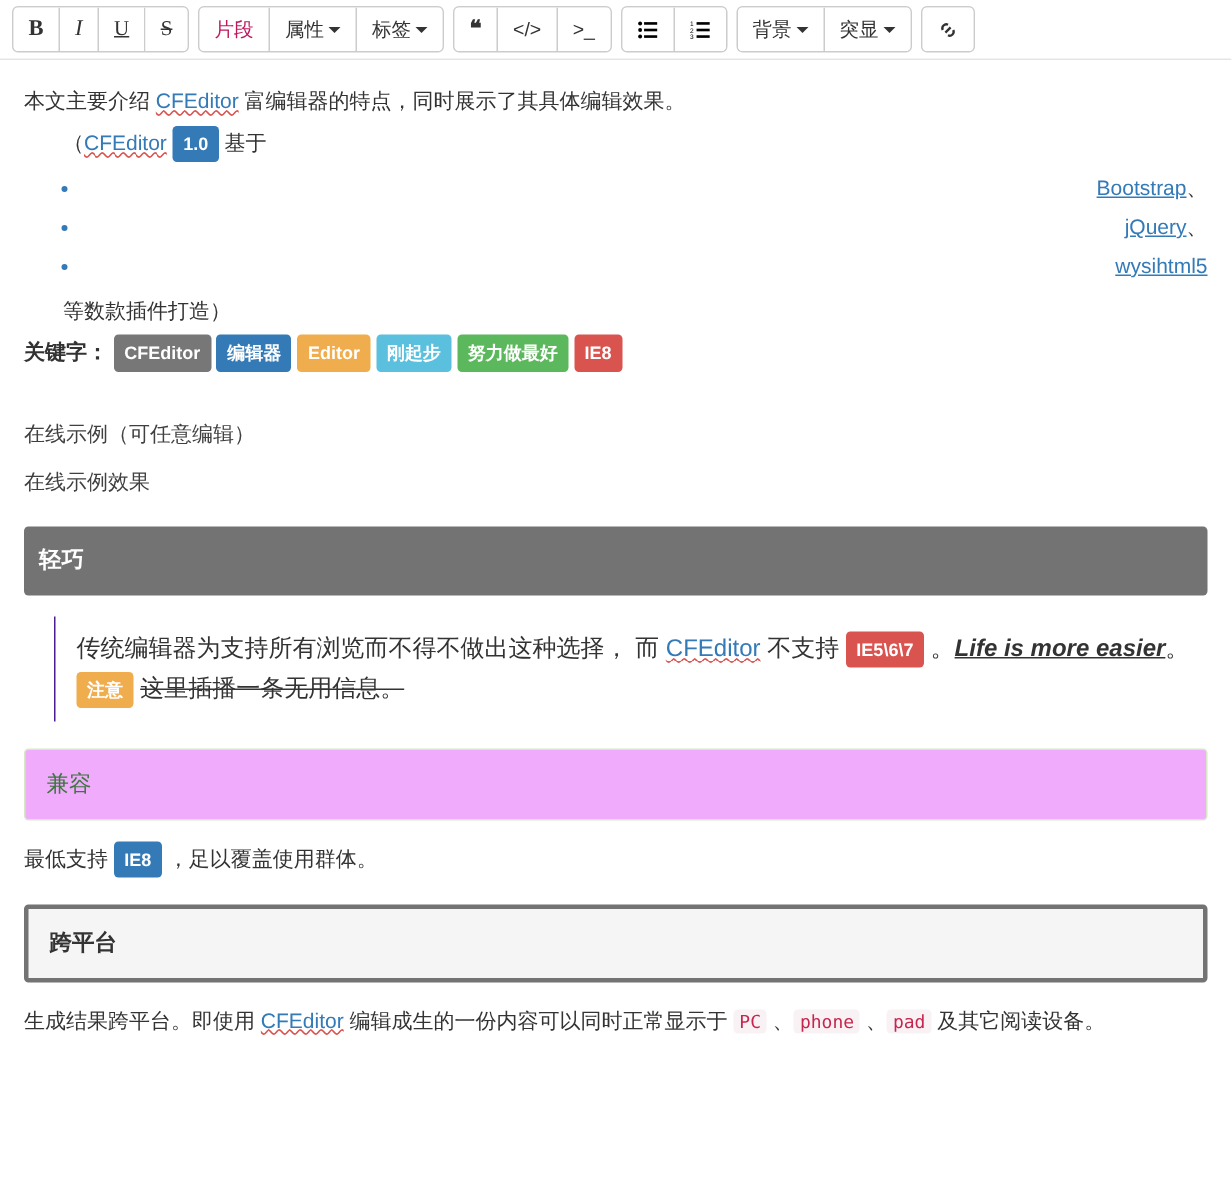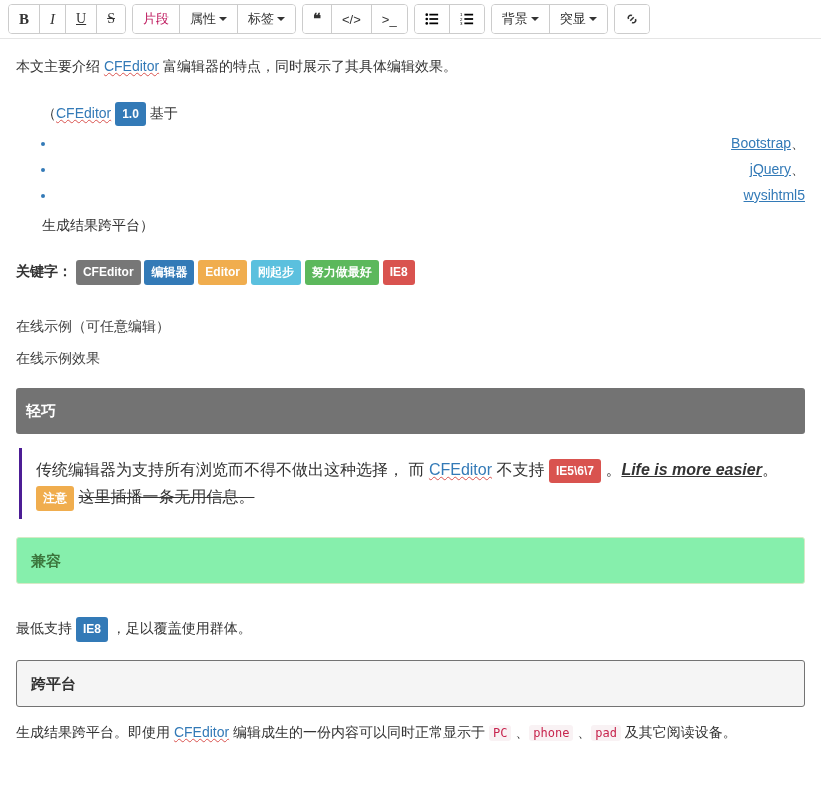--- a/index.html
+++ b/index.html
@@ -53,64 +53,64 @@
 .editor {
   padding: 12px 16px;
   line-height: 1.7;
 }
 .editor p { margin: 4px 0; }
 .link { color: #337ab7; text-decoration: underline; cursor: pointer; }
 .link.red-wavy { text-decoration: underline wavy #d9534f; text-decoration-thickness: 1px; color: #337ab7; }
 .code-red { color: #c7254e; background: #f9f2f4; padding: 1px 4px; border-radius: 3px; font-family: Menlo, Monaco, Consolas, monospace; font-size: 12px; }
 
 .badge { display: inline-block; padding: 2px 7px; font-size: 12px; font-weight: bold; color: #fff; border-radius: 3px; vertical-align: baseline; }
-.bd-blue { background: #337ab7; margin-top: 19px; }
+.bd-blue { background: #337ab7; }
 .bd-ltblue { background: #5bc0de; }
 .bd-gray { background: #777; }
 .bd-green { background: #5cb85c; }
 .bd-red { background: #d9534f; }
 .bd-orange { background: #f0ad4e; }
 
 ul.blist { list-style: disc; padding-left: 40px; margin: 6px 0; }
 ul.blist li { color: #337ab7; margin: 2px 0; text-align: right; }
 ul.blist li span.sep { color: #333; }
 
 .heading-primary {
   background: #737373;
   color: #fff;
   padding: 10px 10px;
   font-size: 15px;
   font-weight: bold;
   margin: 18px 0 14px 0;
   border-radius: 3px;
 }
 .heading-success {
-  background: #86efac;
+  background: #f0abfc;
   color: #3c763d;
   border: 1px solid #d6e9c6;
+  padding: 10px 14px;
+  font-size: 15px;
+  font-weight: normal;
+  margin: 18px 0 14px 0;
+  border-radius: 3px;
+}
+.heading-default {
+  background: #f5f5f5;
+  border: 3px solid #737373;
   padding: 10px 14px;
   font-size: 15px;
   font-weight: bold;
   margin: 18px 0 14px 0;
   border-radius: 3px;
 }
-.heading-default {
-  background: #f5f5f5;
-  border: 1px solid #737373;
-  padding: 10px 14px;
-  font-size: 15px;
-  font-weight: bold;
-  margin: 18px 0 14px 0;
-  border-radius: 3px;
-}
 
 blockquote {
-  border-left: 3px solid #4c1d95;
+  border-left: 1px solid #4c1d95;
   padding: 8px 0 8px 14px;
-  margin: 14px 0 14px 3px;
+  margin: 14px 0 14px 20px;
   font-size: 16px;
 }
 blockquote .emph { font-style: italic; text-decoration: underline; font-weight: bold; }
 blockquote .strike-line { text-decoration: line-through; }
 
 .toc-link { color: #404040; display: block; margin: 8px 0; cursor: pointer; }
 .indent { padding-left: 26px; }
 
 svg.icon { width: 14px; height: 14px; vertical-align: middle; }
 </style>
@@ -191,21 +191,21 @@
     <span>（</span><span class="link red-wavy">CFEditor</span>
     <span class="badge bd-blue">1.0</span><span> 基于</span>
   </p>
 
   <ul class="blist">
     <li><span class="link">Bootstrap</span><span class="sep">、</span></li>
     <li><span class="link">jQuery</span><span class="sep">、</span></li>
     <li><span class="link">wysihtml5</span></li>
   </ul>
 
-  <p class="indent">生成结果跨平台）</p>
+  <p class="indent">等数款插件打造）</p>
 
   <p>
     <b>关键字：</b>
     <span class="badge bd-gray">CFEditor</span>
     <span class="badge bd-blue">编辑器</span>
     <span class="badge bd-orange">Editor</span>
     <span class="badge bd-ltblue">刚起步</span>
     <span class="badge bd-green">努力做最好</span>
     <span class="badge bd-red">IE8</span>
   </p>

